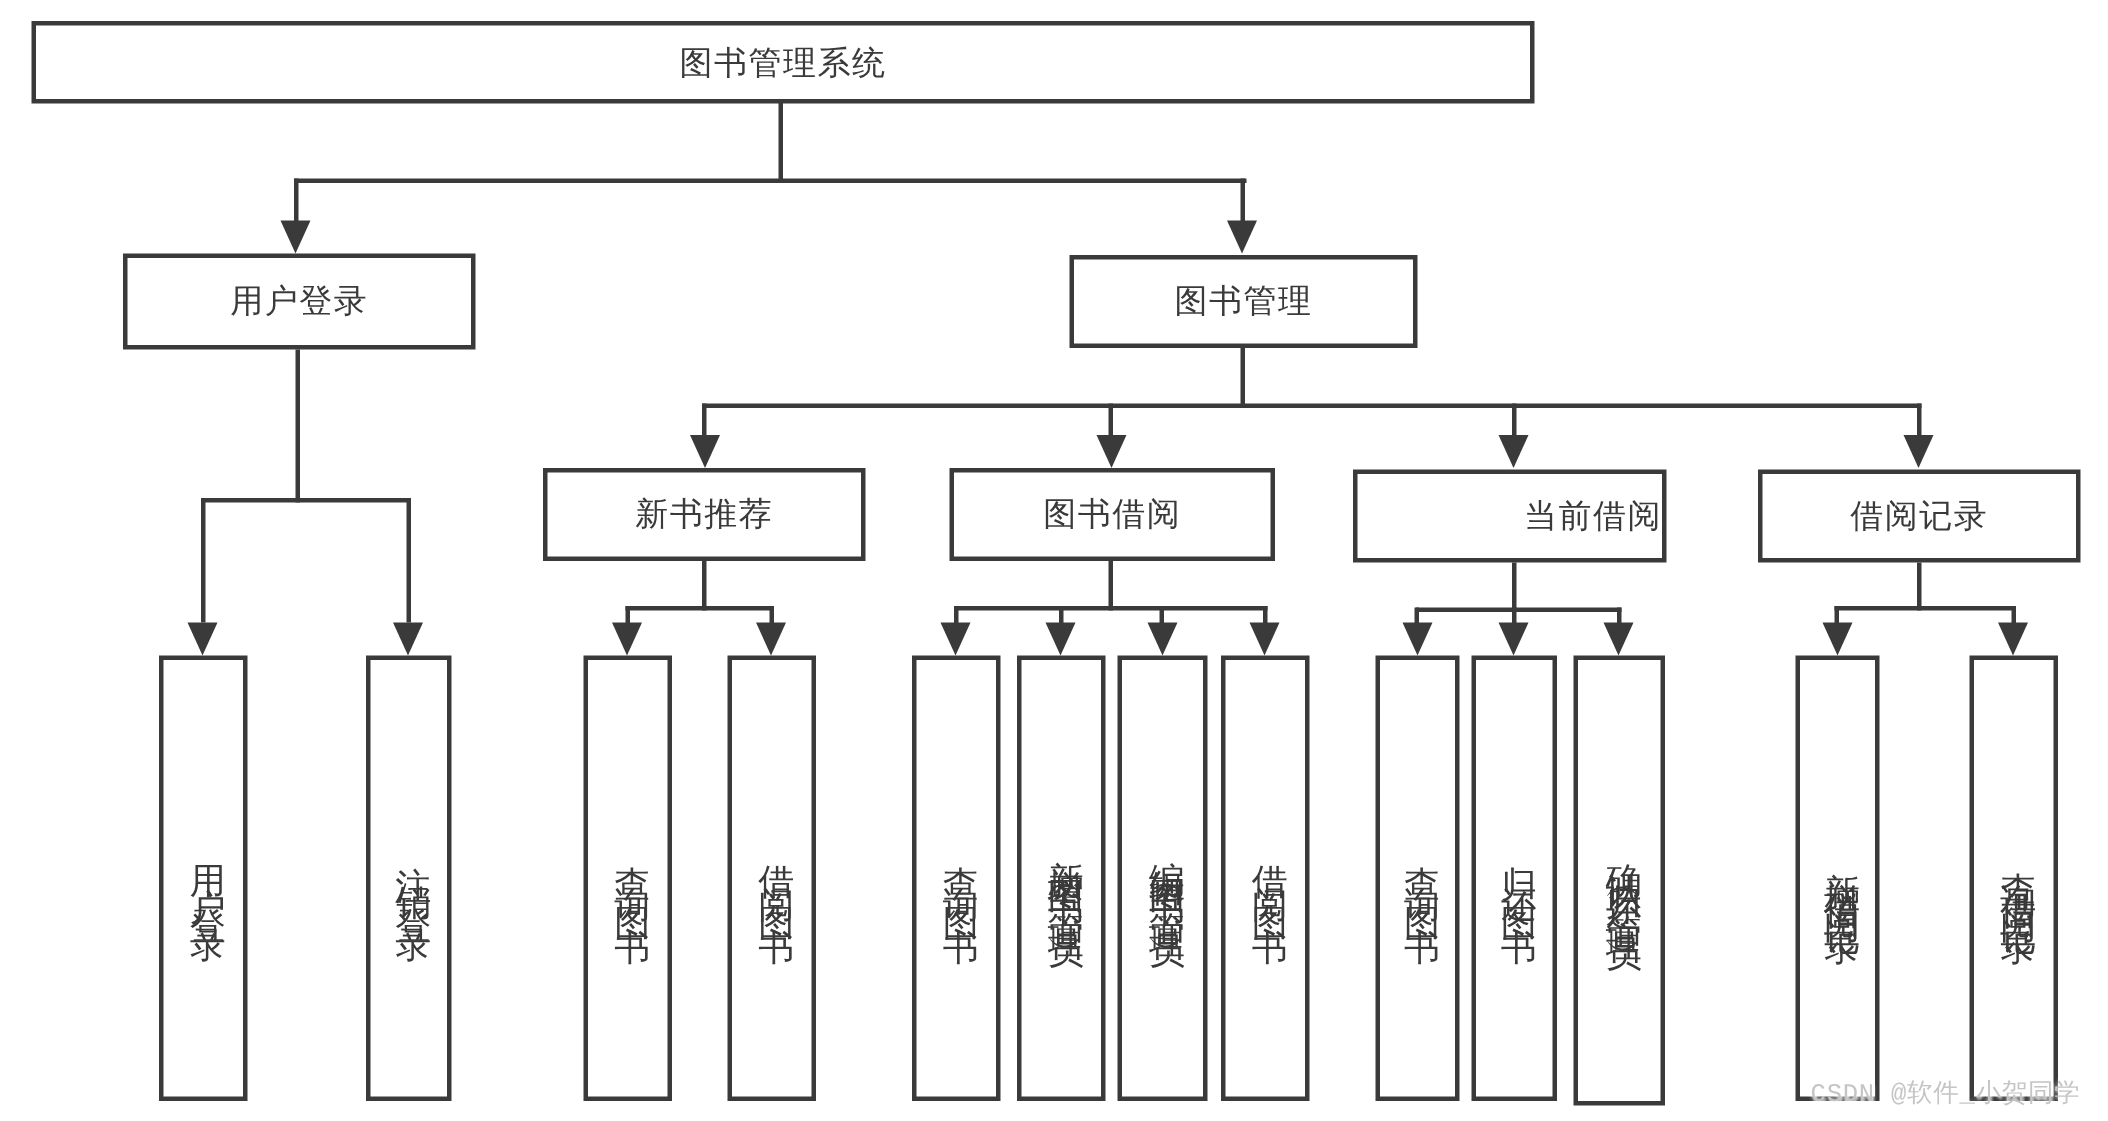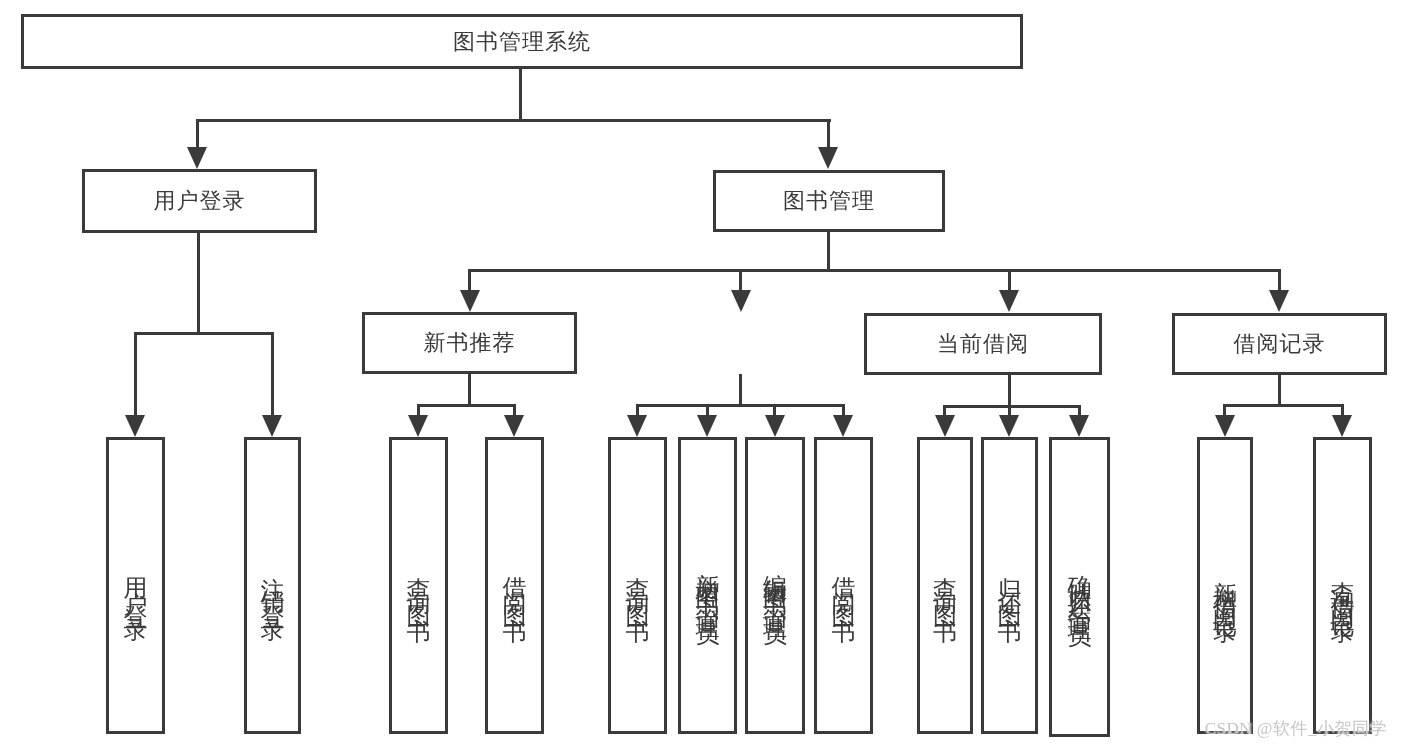--- a/index.html
+++ b/index.html
@@ -1,18 +1,18 @@
 <!DOCTYPE html>
 <html style="--line: #3a3a3a; --text: #3a3a3a; --background: #ffffff; --watermark: #c5c5c5;"><head>
 <meta charset="utf-8">
 <style>
   html,body{margin:0;padding:0;background:#fff;}
   .canvas{
     position:relative;width:1405px;height:747px;background:var(--background,#fff);
-    font-family:Liberation Serif, serif;overflow:hidden;
+    font-family:Liberation Mono, monospace;overflow:hidden;
   }
   .box{
     position:absolute;box-sizing:border-box;background:#fff;
     border:3px solid var(--line,#3a3a3a);
     display:flex;align-items:center;justify-content:center;
   }
   .hlabel{
     font-size:22px;color:var(--text,#3a3a3a);letter-spacing:1px;white-space:nowrap;
   }
   .vtext{
@@ -43,21 +43,24 @@
   <div class="box" style="left:82px;top:169px;width:235px;height:64px;">
     <span class="hlabel">用户登录</span>
   </div>
   <div class="box" style="left:713px;top:170px;width:232px;height:62px;">
     <span class="hlabel">图书管理</span>
   </div>
 
   <div class="box" style="left:362px;top:312px;width:215px;height:62px;">
     <span class="hlabel">新书推荐</span>
   </div>
-  <div class="box" style="left:864px;top:313px;width:238px;height:62px;">
+  <div class="box" style="left:633px;top:312px;width:217px;height:62px;">
+    <span class="hlabel">图书借阅</span>
+  </div>
+  <div class="box" style="left:902px;top:313px;width:209px;height:62px;justify-content:flex-end;">
     <span class="hlabel">当前借阅</span>
   </div>
   <div class="box" style="left:1172px;top:313px;width:215px;height:62px;">
     <span class="hlabel">借阅记录</span>
   </div>
 
   <div class="box" style="left:106px;top:437px;width:59px;height:297px;">
     <span class="vtext" style="letter-spacing: 14px;">用户登录</span>
   </div>
   <div class="box" style="left:244px;top:437px;width:57px;height:297px;">

